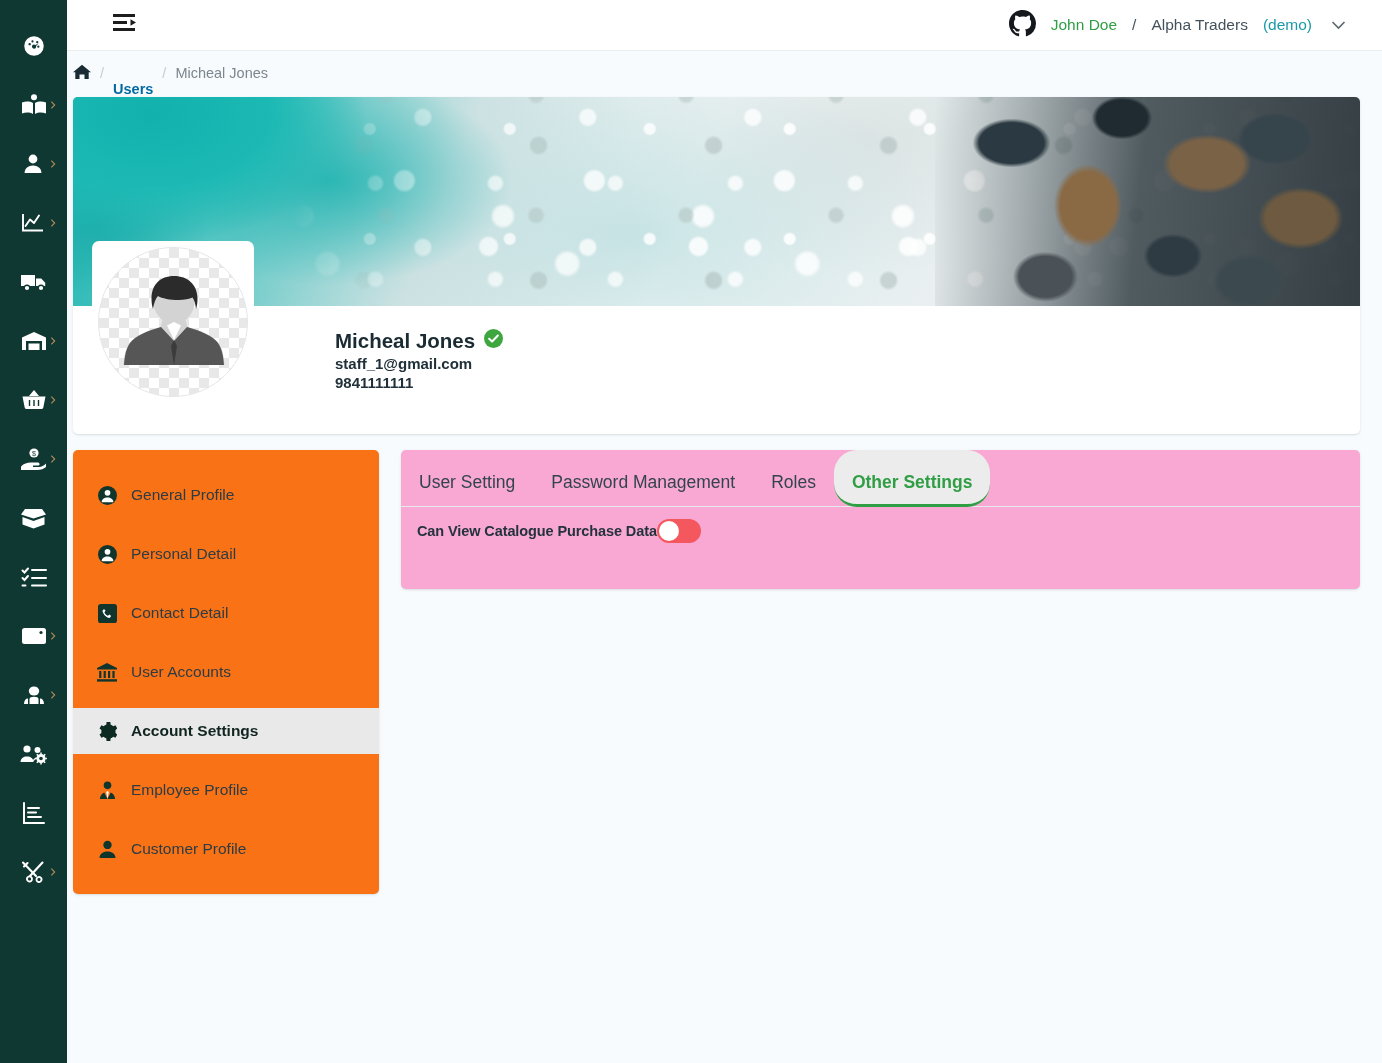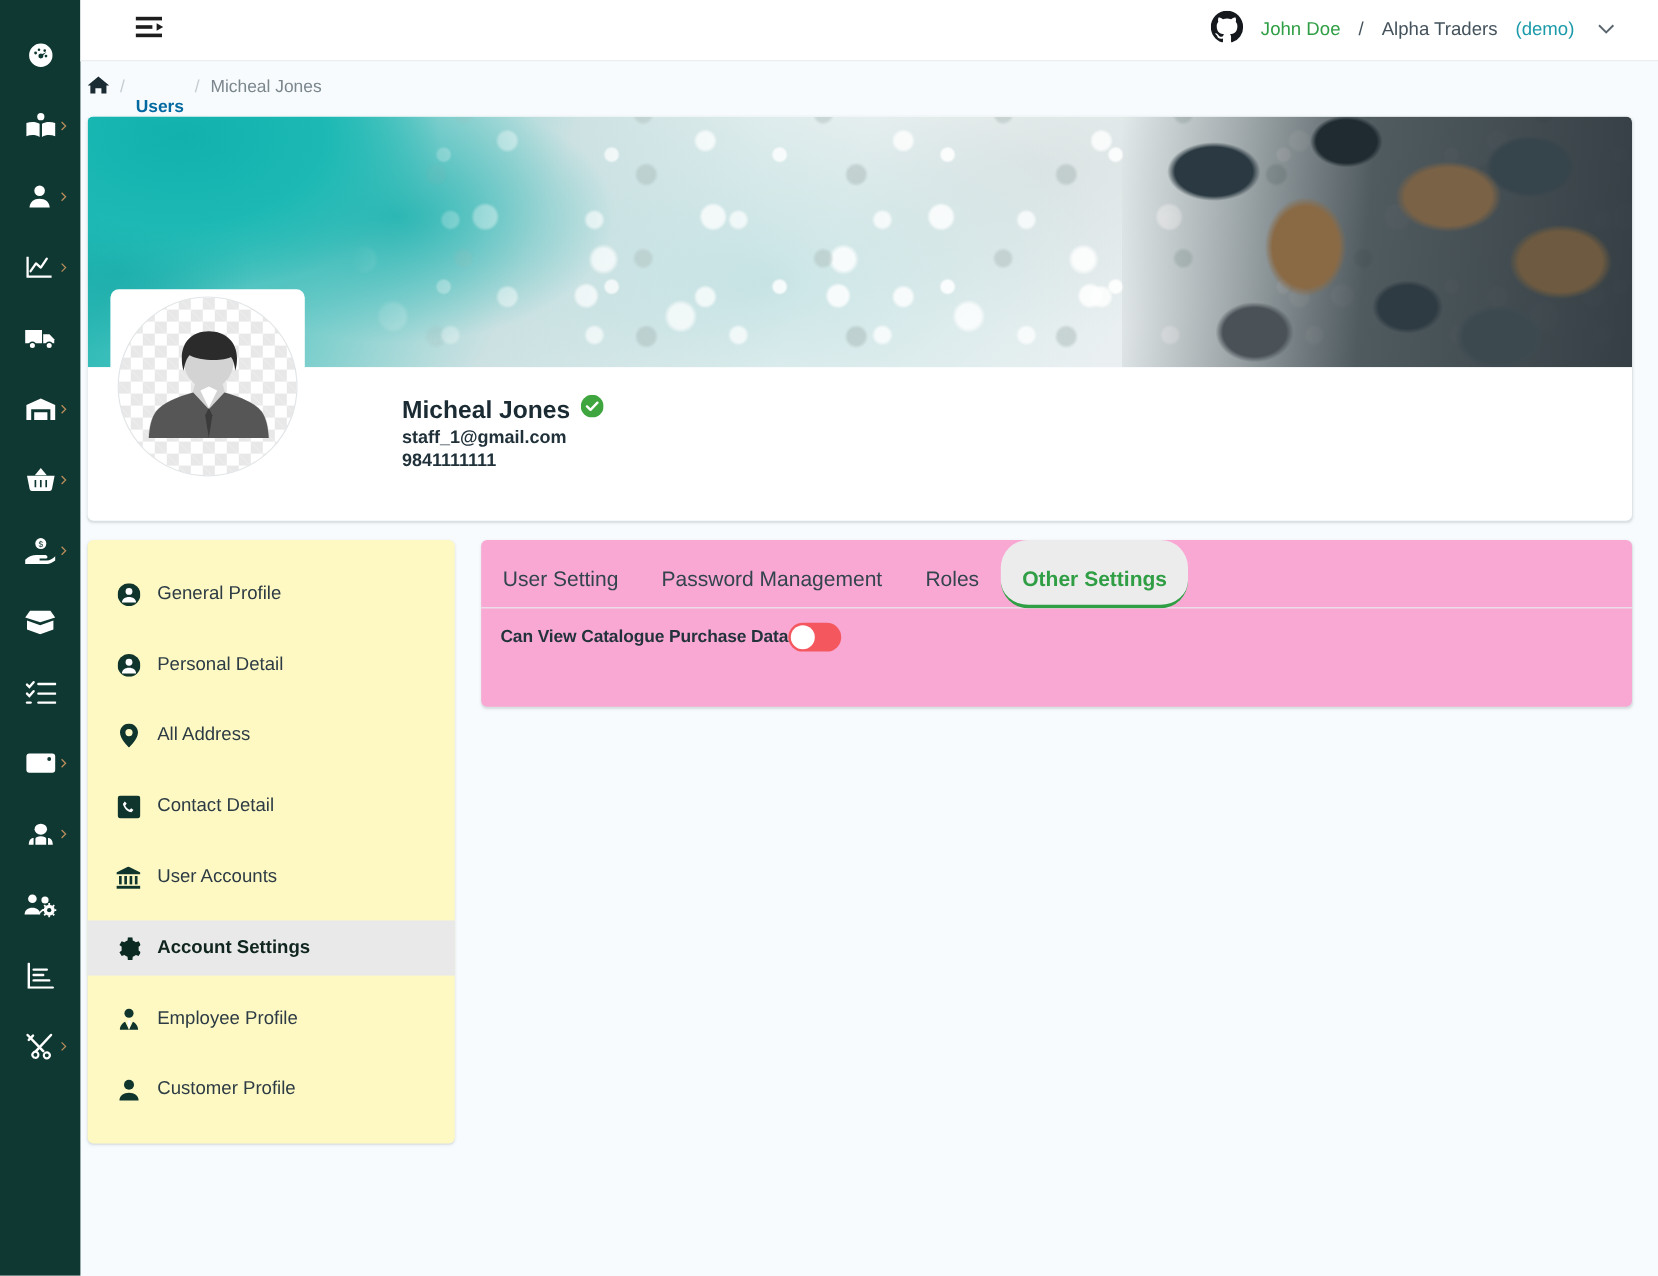--- a/index.html
+++ b/index.html
@@ -162,21 +162,21 @@
     font-size: 20.5px; font-weight: bold; color: #1b2b33;
     display: flex; align-items: center; gap: 9px;
   }
   .pm-line { font-size: 15px; font-weight: bold; color: #20313a; }
 
   
   #lower { display: flex; margin: 16px 22px 0 6px; gap: 22px; align-items: flex-start; }
 
   #side-menu {
     width: 306px;
-    background: #fef9c3;
+    background: #f97316;
     border-radius: 5px;
     box-shadow: 0 1px 3px rgba(30,50,60,.10), 0 1px 1px rgba(30,50,60,.05);
     padding: 22px 0 22px 0;
     flex: 0 0 auto;
   }
   .menu-item {
     display: flex; align-items: center; gap: 14px;
     height: 46px; padding: 0 14px 0 24px;
     font-size: 15.5px; color: #2c3b44;
     cursor: pointer;
@@ -495,28 +495,20 @@
           <svg width="19" height="19" viewBox="0 0 20 20" fill="#10352d">
               <circle cx="10" cy="10" r="10"></circle>
               <circle cx="10" cy="7.2" r="3" fill="#fff"></circle>
               <path d="M3.8 17c0-3.2 2.8-5 6.2-5s6.2 1.8 6.2 5z" fill="#fff"></path>
             </svg>
         </span>
         <span>Personal Detail</span>
       </div>
       <div class="menu-item">
         <span class="mi-icon">
-          <svg width="15" height="20" viewBox="0 0 15 20" fill="#10352d">
-              <path d="M7.5 0C3.4 0 0 3.4 0 7.5 0 13 7.5 20 7.5 20S15 13 15 7.5C15 3.4 11.6 0 7.5 0zm0 10.5a3 3 0 1 1 0-6 3 3 0 0 1 0 6z"></path>
-            </svg>
-        </span>
-        <span>All Address</span>
-      </div>
-      <div class="menu-item">
-        <span class="mi-icon">
           <svg width="19" height="19" viewBox="0 0 20 20" fill="#10352d">
               <rect width="20" height="20" rx="3"></rect>
               <path d="M6.3 5.2 8 7l-1.3 1.6c.8 1.8 2 3 3.8 3.8L12 11l1.9 1.7-1.8 2c-3.4-.5-6.4-3.5-7.5-7.4z" fill="#fff"></path>
             </svg>
         </span>
         <span>Contact Detail</span>
       </div>
       <div class="menu-item">
         <span class="mi-icon">
           <svg width="20" height="19" viewBox="0 0 20 19" fill="#10352d">

